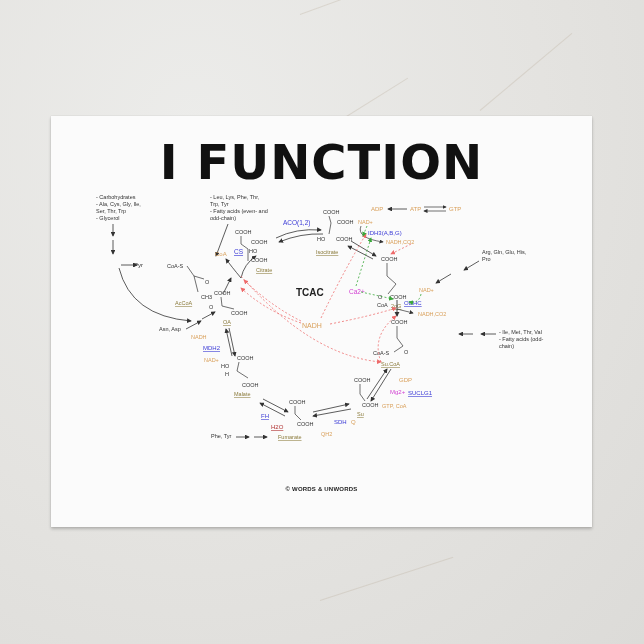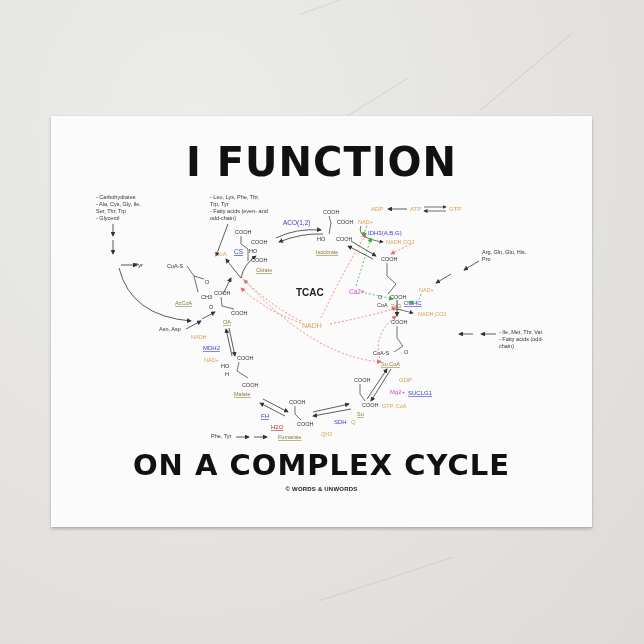--- a/index.html
+++ b/index.html
@@ -12,21 +12,21 @@
   .card {
     position:absolute; left:51px; top:116px; width:541px; height:411px;
     background:#fbfbfb;
     box-shadow: 0 2px 3px rgba(0,0,0,0.22), 0 0 1px rgba(0,0,0,0.15);
   }
   .title {
     position:absolute; left:0; width:541px; text-align:center;
     font-family: "DejaVu Sans", sans-serif; font-weight:bold; color:#111;
     letter-spacing:1px;
   }
-  .title-top { top:26px; font-size:40px; line-height:40px; }
+  .title-top { top:26px; font-size:48px; line-height:40px; }
   .title-bottom { top:333px; font-size:29px; line-height:32px; }
   .copyright {
     position:absolute; top:370px; left:0; width:541px; text-align:center;
     font-size:6px; font-weight:bold; color:#222; letter-spacing:0.2px;
   }
   svg.diagram { position:absolute; left:0; top:0; }
   svg text { font-family: "Liberation Sans", sans-serif; }
 </style>
 </head>
 <body>
@@ -238,15 +238,14 @@
     </g>
 
     <g stroke="#3aa83a" stroke-width="0.8" stroke-dasharray="2,2" fill="none" marker-end="url(#ahg)">
       <path d="M305,170 L320,122"></path>
       <path d="M310,176 L342,183"></path>
       <path d="M316,110 L312,120"></path>
       <path d="M370,178 Q368,188 358,186"></path>
     </g>
   </svg>
 
-  <div class="title title-bottom">ON A COMPLEX CYCLE</div>
   <div class="copyright">© WORDS &amp; UNWORDS</div>
 </div>
 
 </body></html>

